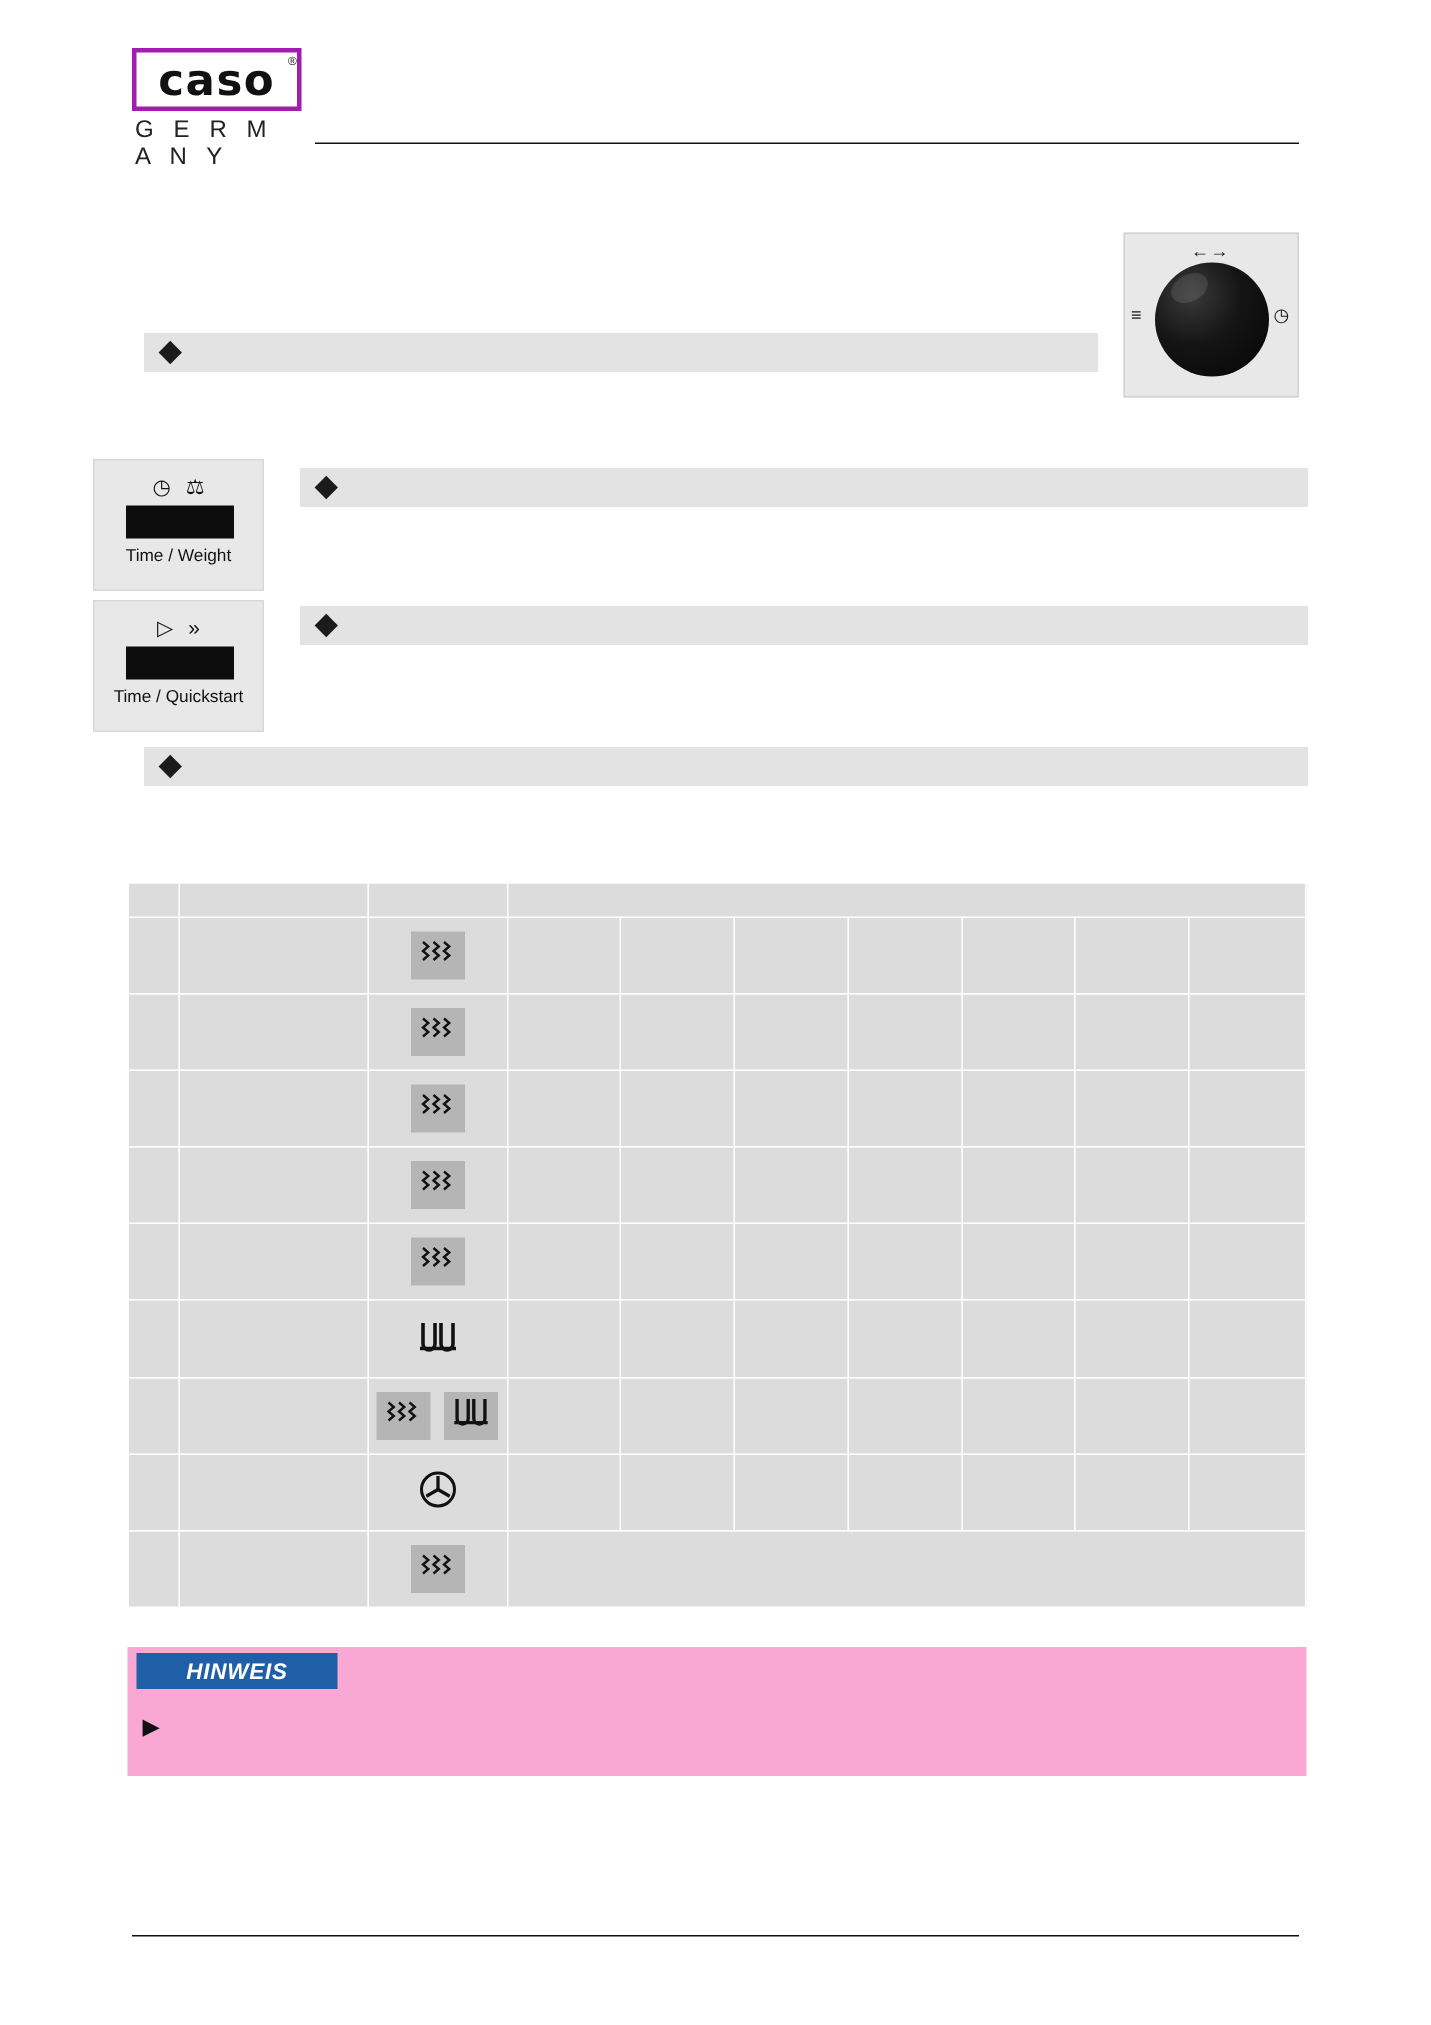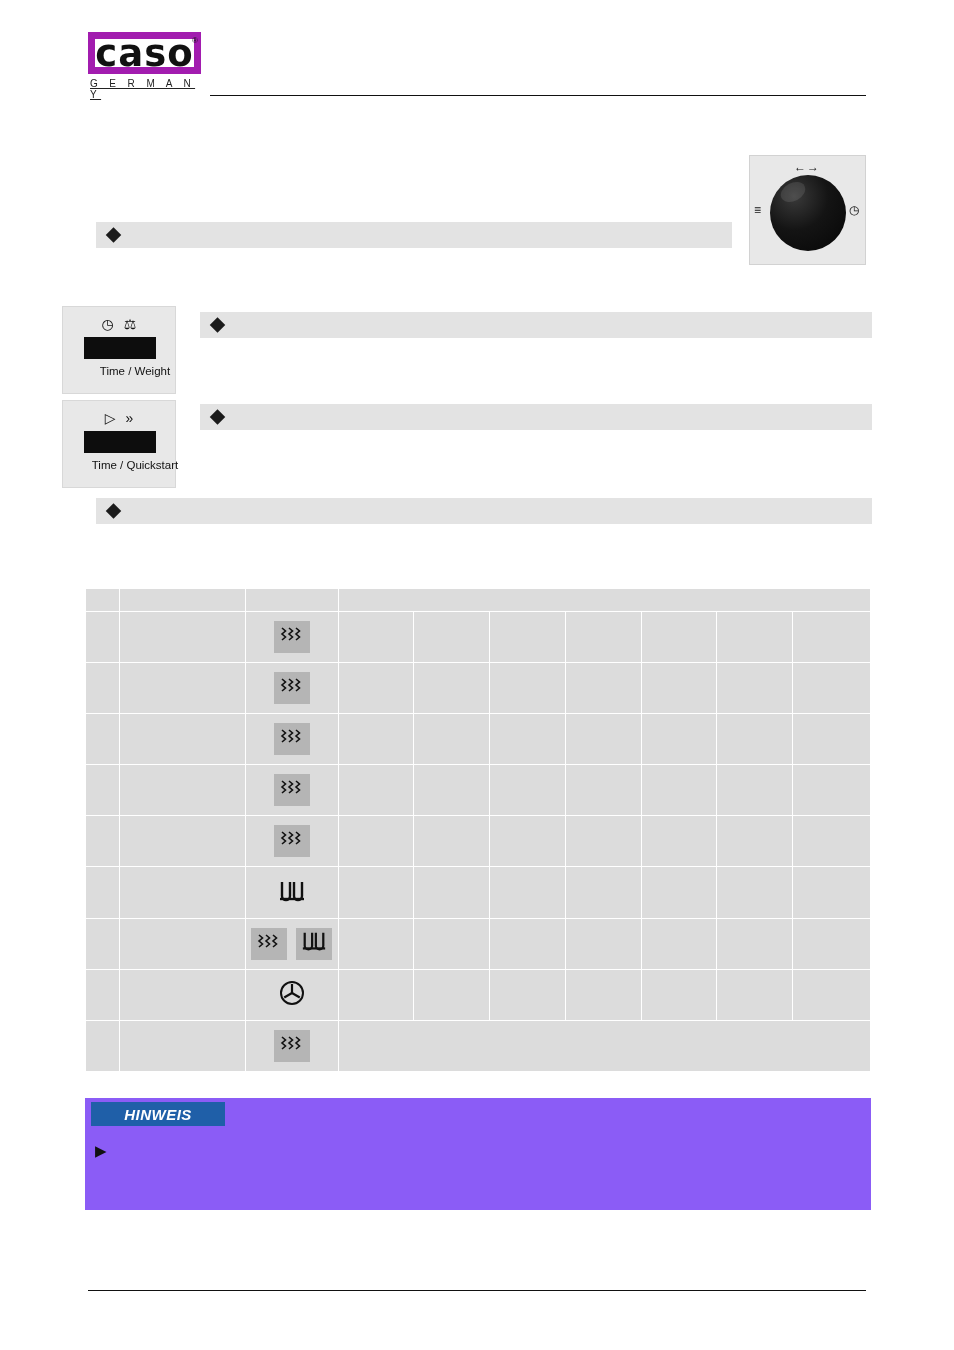--- a/index.html
+++ b/index.html
@@ -29,44 +29,43 @@
     top: 32px;
     width: 113px;
     height: 62px;
     background: #ffffff;
   }
   .logo-word {
     position: absolute;
     left: 0; top: 0;
     width: 113px;
     height: 42px;
-    border: 7px solid #a21caf;
+    border: 3px solid #a21caf;
     box-sizing: border-box;
     display: flex;
     align-items: center;
     justify-content: center;
-    font-size: 37px;
+    font-size: 29px;
     font-weight: bold;
     letter-spacing: 1px;
     font-family: "DejaVu Sans", sans-serif;
   }
   .logo-reg {
     position: absolute;
     left: 104px;
     top: 4px;
     font-size: 8px;
   }
   .logo-sub {
     position: absolute;
     left: 2px;
     top: 46px;
-    font-size: 10px;
+    font-size: 16px;
     letter-spacing: 4.4px;
     color: #222222;
-    text-decoration: underline;
   }
   .header-rule {
     position: absolute;
     left: 210px;
     top: 95px;
     width: 656px;
     height: 1px;
     background: #111111;
   }
 
@@ -172,21 +171,20 @@
     background: #0d0d0d;
   }
   .key-caption {
     position: absolute;
     left: 0;
     top: 58px;
     width: 100%;
     text-align: center;
     font-size: 11.5px;
     color: #111111;
-    padding-left: 16px;
   }
 
   
   .prog-table {
     position: absolute;
     left: 85px;
     top: 588px;
     width: 786px;
     border-collapse: collapse;
     table-layout: fixed;
@@ -224,22 +222,22 @@
   .icon-badge.clear { background: transparent; }
   .icon-badge + .icon-badge { margin-left: 6px; }
   .icon-badge svg { display: block; margin: 0 auto; }
 
   
   .hinweis-box {
     position: absolute;
     left: 85px;
     top: 1098px;
     width: 786px;
-    height: 112px;
-    background: #8b5cf6;
+    height: 86px;
+    background: #f9a8d4;
     box-sizing: border-box;
   }
   .hinweis-tab {
     position: absolute;
     left: 6px;
     top: 4px;
     width: 134px;
     height: 24px;
     background: #1f5fa8;
     color: #ffffff;

